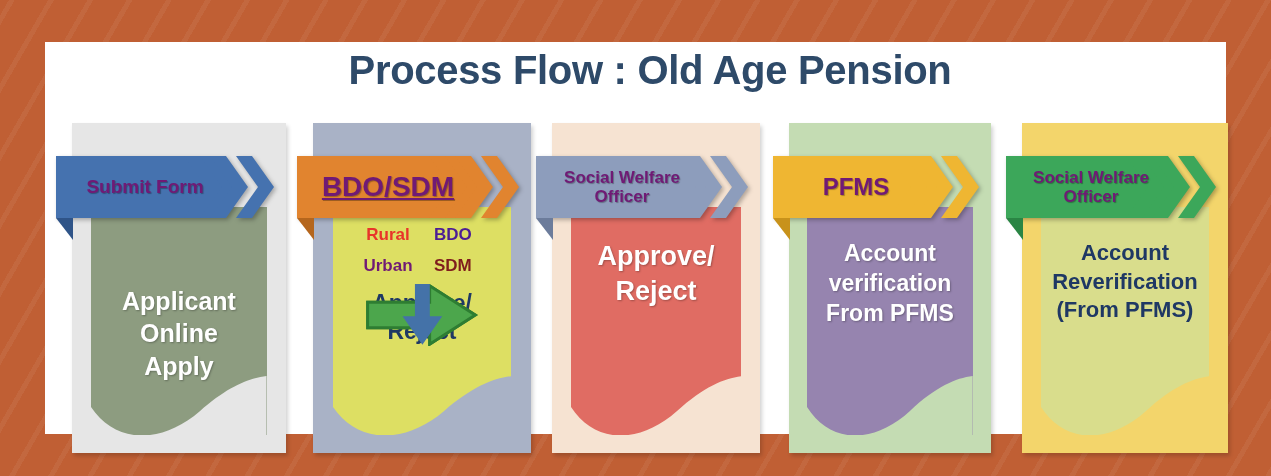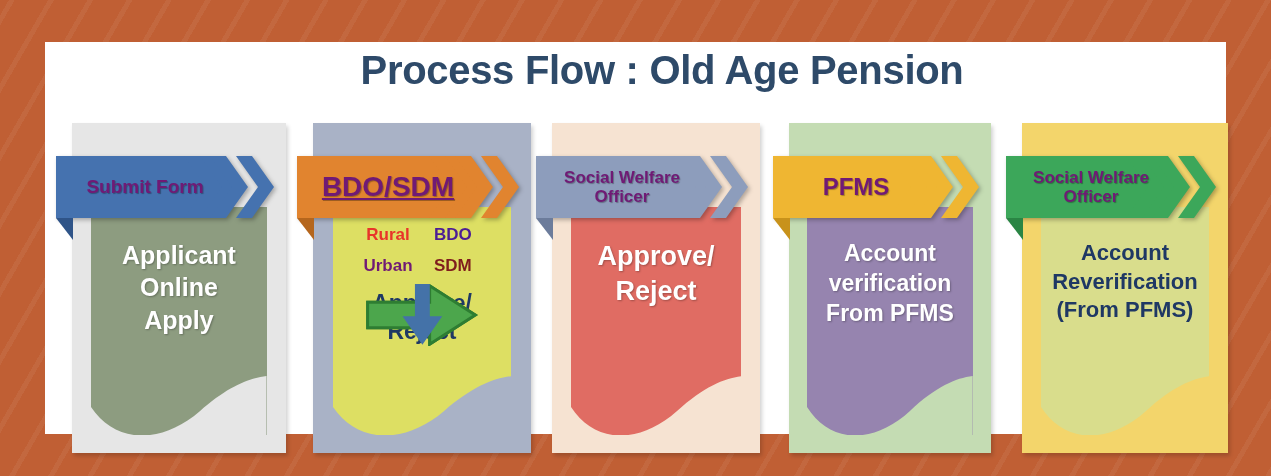--- a/index.html
+++ b/index.html
@@ -22,21 +22,21 @@
     pointer-events:none;
   }
   #canvas{
     position:absolute;
     left:45px;top:42px;
     width:1181px;height:392px;
     background:#ffffff;
   }
   #title{
     position:absolute;
-    left:12px;top:6px;width:1210px;
+    left:0;top:6px;width:1210px;
     text-align:center;
     color:#2E4A69;
     font-size:40px;
     font-weight:700;
     letter-spacing:-0.3px;
     white-space:nowrap;
   }
   .card{
     position:absolute;
     top:81px;
@@ -125,21 +125,21 @@
 
   <div id="title">Process Flow : Old Age Pension</div>
 
   <div id="steps-host">
       <div class="card" style="left: 27px; width: 214px; background: rgb(230, 230, 230);">
         <div class="inner">
           <div class="fill" style="background: rgb(141, 156, 128);"></div>
           <svg viewBox="0 0 100 30" preserveAspectRatio="none">
             <path d="M0 16 C 14 34, 40 34, 62 18 C 78 6, 90 2, 100 1 L100 30 L0 30 Z" fill="#E6E6E6"></path>
           </svg>
-          <div class="inner-text" style="color: rgb(255, 255, 255); font-size: 25px; text-shadow: rgba(0, 0, 0, 0.28) 1px 1px 2px;">Applicant<br>Online<br>Apply</div>
+          <div class="inner-text" style="color: rgb(255, 255, 255); font-size: 25px; text-shadow: rgba(0, 0, 0, 0.28) 1px 1px 2px; margin-top: 46px;">Applicant<br>Online<br>Apply</div>
         </div>
         <div class="banner-wrap">
           <svg class="banner-svg" viewBox="0 0 238 62" preserveAspectRatio="none">
             <path d="M0 0 L162 0 L186 31 L162 62 L0 62 Z" fill="#4572AF"></path>
             <path d="M144 0 L166 31 L144 62 L128 62 L150 31 L128 0 Z" fill="#4572AF"></path>
             <path d="M170 0 L192 31 L170 62 L154 62 L176 31 L154 0 Z" fill="#4572AF"></path>
             <path d="M196 0 L218 31 L196 62 L180 62 L202 31 L180 0 Z" fill="#4572AF"></path>
           </svg>
           <div class="banner-label" style="font-size: 19px;">Submit Form</div>
           <div class="tail" style="border-top-color: rgb(47, 84, 136);"></div>

